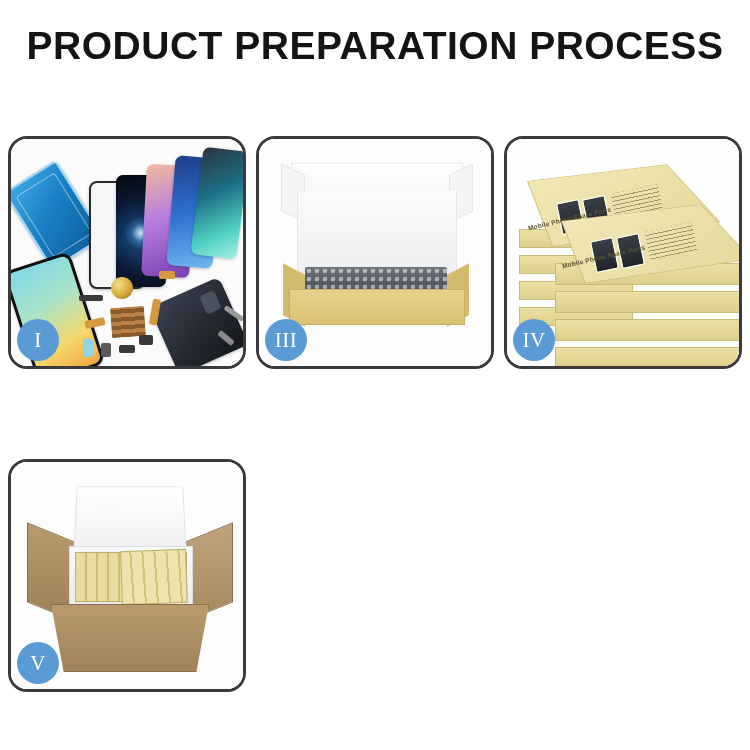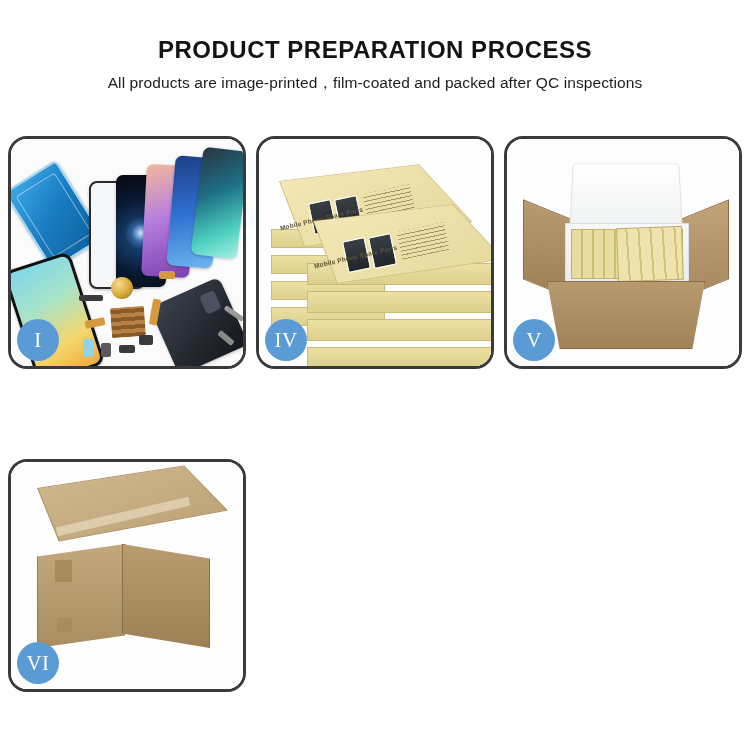--- a/index.html
+++ b/index.html
@@ -17,22 +17,22 @@
 
   
   #header {
     position: absolute;
     top: 0; left: 0;
     width: 750px;
     text-align: center;
   }
   #page-title {
     margin: 0;
-    padding-top: 36px;
-    font-size: 24px;
+    padding-top: 24px;
+    font-size: 39px;
     font-weight: bold;
     letter-spacing: 0.5px;
     color: #141414;
     font-family: "Liberation Sans", sans-serif;
     white-space: nowrap;
   }
   #page-subtitle {
     margin: 0;
     padding-top: 9px;
     font-size: 15.5px;
@@ -380,21 +380,20 @@
     transform: rotate(-13deg);
   }
   .c6-tab-a { position:absolute; left:44px; top:98px; width:17px; height:22px; background:#a88c5e; }
   .c6-tab-b { position:absolute; left:46px; top:156px; width:15px; height:14px; background:#a88c5e; }
 </style>
 </head>
 <body>
 
 <div id="header">
   <h1 id="page-title">PRODUCT PREPARATION PROCESS</h1>
-  <p id="page-subtitle">All products are image-printed，film-coated and packed after QC inspections</p>
 </div>
 
 <div id="panel-grid">
 
   <div class="panel">
     <div class="photo">
       <div class="p1-bg"></div>
       <div class="dev dev-blue-film"></div>
       <div class="dev dev-glass"></div>
       <div class="dev dev-black"></div>
@@ -413,20 +412,34 @@
       <div class="sp sp-f"></div>
       <div class="sp sp-g"></div>
       <div class="sp sp-h"></div>
       <div class="sp sp-i"></div>
       <div class="sp sp-j"></div>
     </div>
     <div class="badge">I</div>
   </div>
 
 
+  <div class="panel">
+    <div class="photo">
+      <div class="p3-bg"></div>
+      <div class="b3-lid-back"></div>
+      <div class="b3-lid-left"></div>
+      <div class="b3-lid-right"></div>
+      <div class="b3-inner"></div>
+      <div class="b3-foam"></div>
+      <div class="b3-tray-left"></div>
+      <div class="b3-tray-right"></div>
+      <div class="b3-tray-front"></div>
+    </div>
+    <div class="badge">III</div>
+  </div>
 
   <div class="panel">
     <div class="photo">
       <div class="p4-bg"></div>
       <div class="stack">
 
         <div class="kbox" style="left:6px;  top:74px;  width:112px; height:17px;"></div>
         <div class="kbox" style="left:6px;  top:100px; width:112px; height:17px;"></div>
         <div class="kbox" style="left:6px;  top:126px; width:112px; height:17px;"></div>
         <div class="kbox" style="left:6px;  top:152px; width:112px; height:17px;"></div>
@@ -459,26 +472,14 @@
       <div class="c5-flap-r"></div>
       <div class="c5-foam-lid"></div>
       <div class="c5-foam-body"></div>
       <div class="c5-inner-boxes"></div>
       <div class="c5-inner-boxes-2"></div>
       <div class="c5-front"></div>
     </div>
     <div class="badge">V</div>
   </div>
 
-  <div class="panel">
-    <div class="photo">
-      <div class="p6-bg"></div>
-      <div class="c6-top"></div>
-      <div class="c6-left"></div>
-      <div class="c6-right"></div>
-      <div class="c6-tape"></div>
-      <div class="c6-tab-a"></div>
-      <div class="c6-tab-b"></div>
-    </div>
-    <div class="badge">VI</div>
-  </div>
 
 </div>
 
 </body></html>

